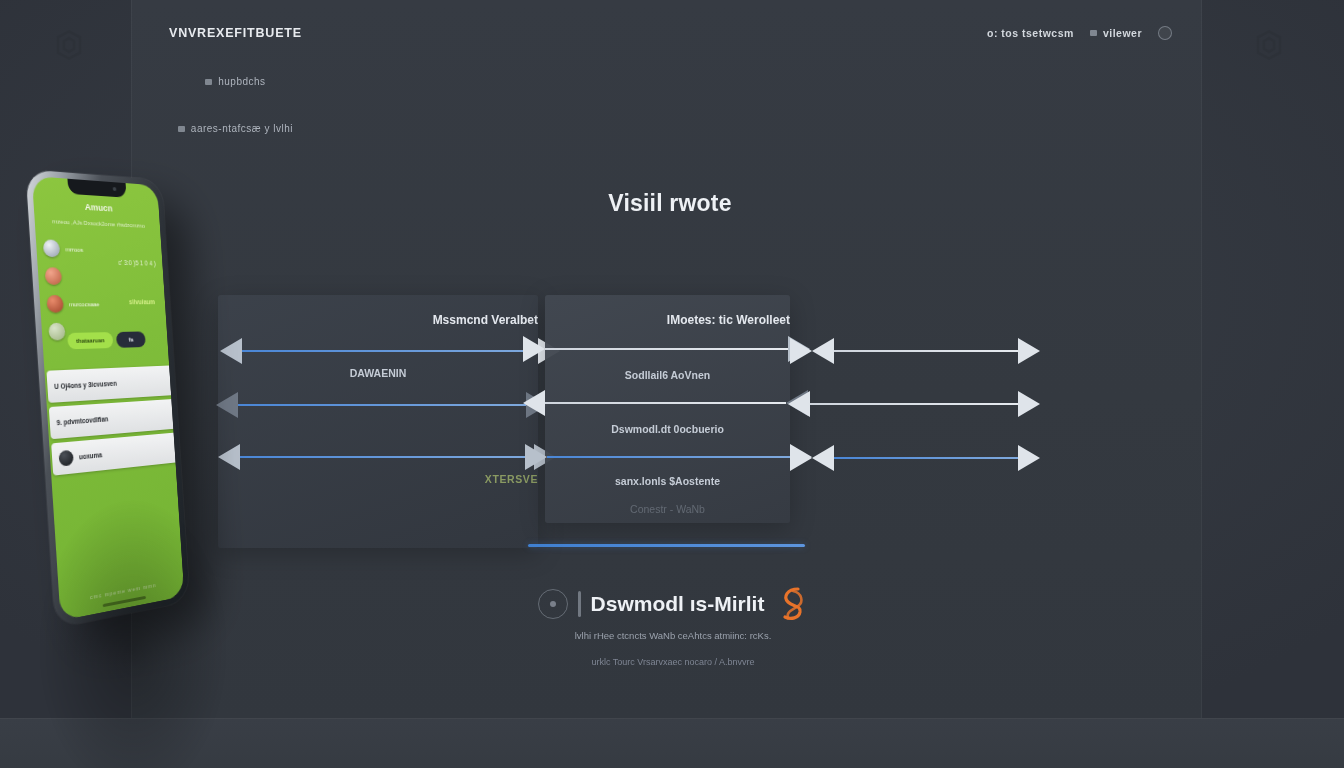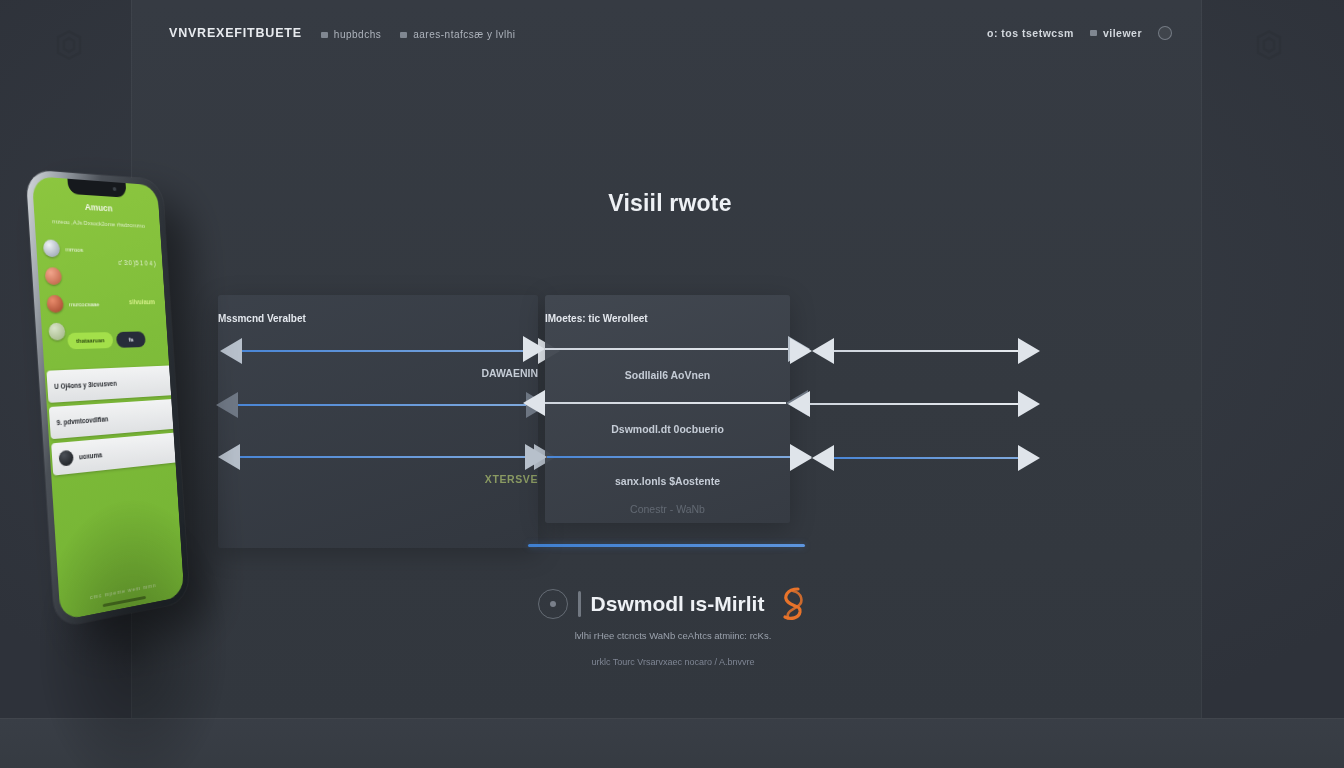--- a/index.html
+++ b/index.html
@@ -32,21 +32,21 @@
     color: #1f2329;
   }
   .watermark svg { width: 100%; height: 100%; display: block; }
   .wm-left  { left: 52px;  top: 28px; }
   .wm-right { left: 1252px; top: 28px; }
 
   
   .topnav {
     position: absolute; left: 131px; top: 26px; width: 1071px; height: 34px;
   }
-  .nav-left { position: absolute; left: 38px; top: 0; display: flex; align-items: flex-end; gap: 19px; }
+  .nav-left { position: absolute; left: 38px; top: 0; display: flex; align-items: center; gap: 36px; flex-direction: column; }
   .nav-right { position: absolute; right: 30px; top: 0; display: flex; align-items: center; gap: 16px; }
   .brand {
     font-size: 12.5px; font-weight: 700; letter-spacing: .8px;
     color: #e8ebef; filter: blur(.45px); white-space: nowrap;
   }
   .nav-item {
     display: flex; align-items: center; gap: 6px;
     font-size: 10px; color: #aeb4bd; letter-spacing: .5px;
     filter: blur(.5px); white-space: nowrap;
   }
@@ -74,22 +74,22 @@
   
   .card {
     position: absolute; border-radius: 3px;
     background: linear-gradient(160deg, rgba(60,66,75,.92) 0%, rgba(50,55,63,.92) 100%);
     box-shadow: 0 6px 26px rgba(0,0,0,.22);
   }
   .card-left   { left: 218px; top: 295px; width: 320px; height: 253px; }
   .card-mid    { left: 545px; top: 295px; width: 245px; height: 228px;
                  background: linear-gradient(160deg, rgba(66,72,81,.95) 0%, rgba(54,59,67,.95) 100%); }
   .card-title {
-    position: absolute; left: 0; right: 0; top: 18px; text-align: left;
-    font-size: 10px; font-weight: 700; color: #e4e8ee; filter: blur(.5px);
+    position: absolute; left: 0; right: 0; top: 18px; text-align: right;
+    font-size: 12px; font-weight: 700; color: #e4e8ee; filter: blur(.5px);
   }
   .row-label {
     position: absolute; left: 0; right: 0; text-align: center;
     font-size: 10.5px; font-weight: 600; color: #c5ccd6; filter: blur(.55px);
   }
   .row-label.muted { color: #9aa3af; font-weight: 500; }
   .row-label.green { color: #8a9a62; font-weight: 700; letter-spacing: .6px; }
 
   
   .arrow-row { position: absolute; height: 24px; display: flex; align-items: center; }
@@ -286,21 +286,21 @@
   </div>
 
   <div class="card card-left">
     <div class="card-title">Mssmcnd Veralbet</div>
 
     <div class="arrow-row" style="left:2px; right:-22px; top:44px;">
       <div class="tri tri-l soft-l"></div>
       <div class="a-line blue"></div>
       <div class="tri tri-r"></div>
     </div>
-    <div class="row-label" style="top:72px;text-align:right;">DAWAENIN</div>
+    <div class="row-label" style="top:72px;">DAWAENIN</div>
 
     <div class="arrow-row" style="left:-2px; right:-10px; top:98px;">
       <div class="tri tri-l dim-l"></div>
       <div class="a-line blue"></div>
       <div class="tri tri-r dim-r"></div>
     </div>
 
     <div class="arrow-row" style="left:0px; right:-18px; top:150px;">
       <div class="tri tri-l soft-l"></div>
       <div class="a-line blue"></div>

